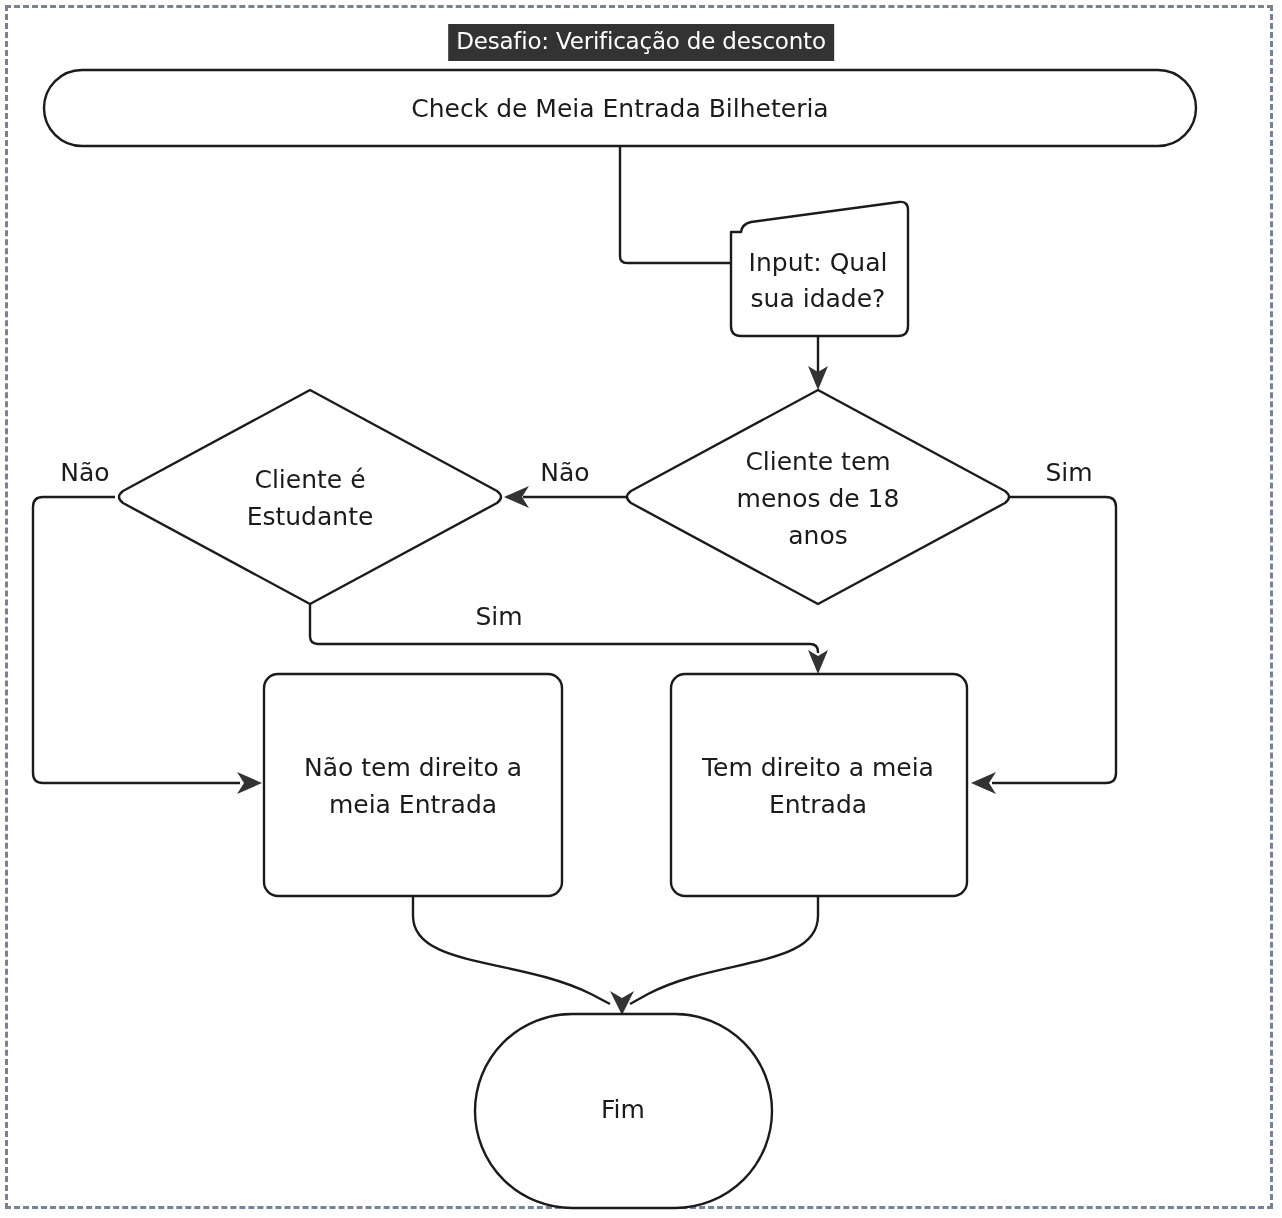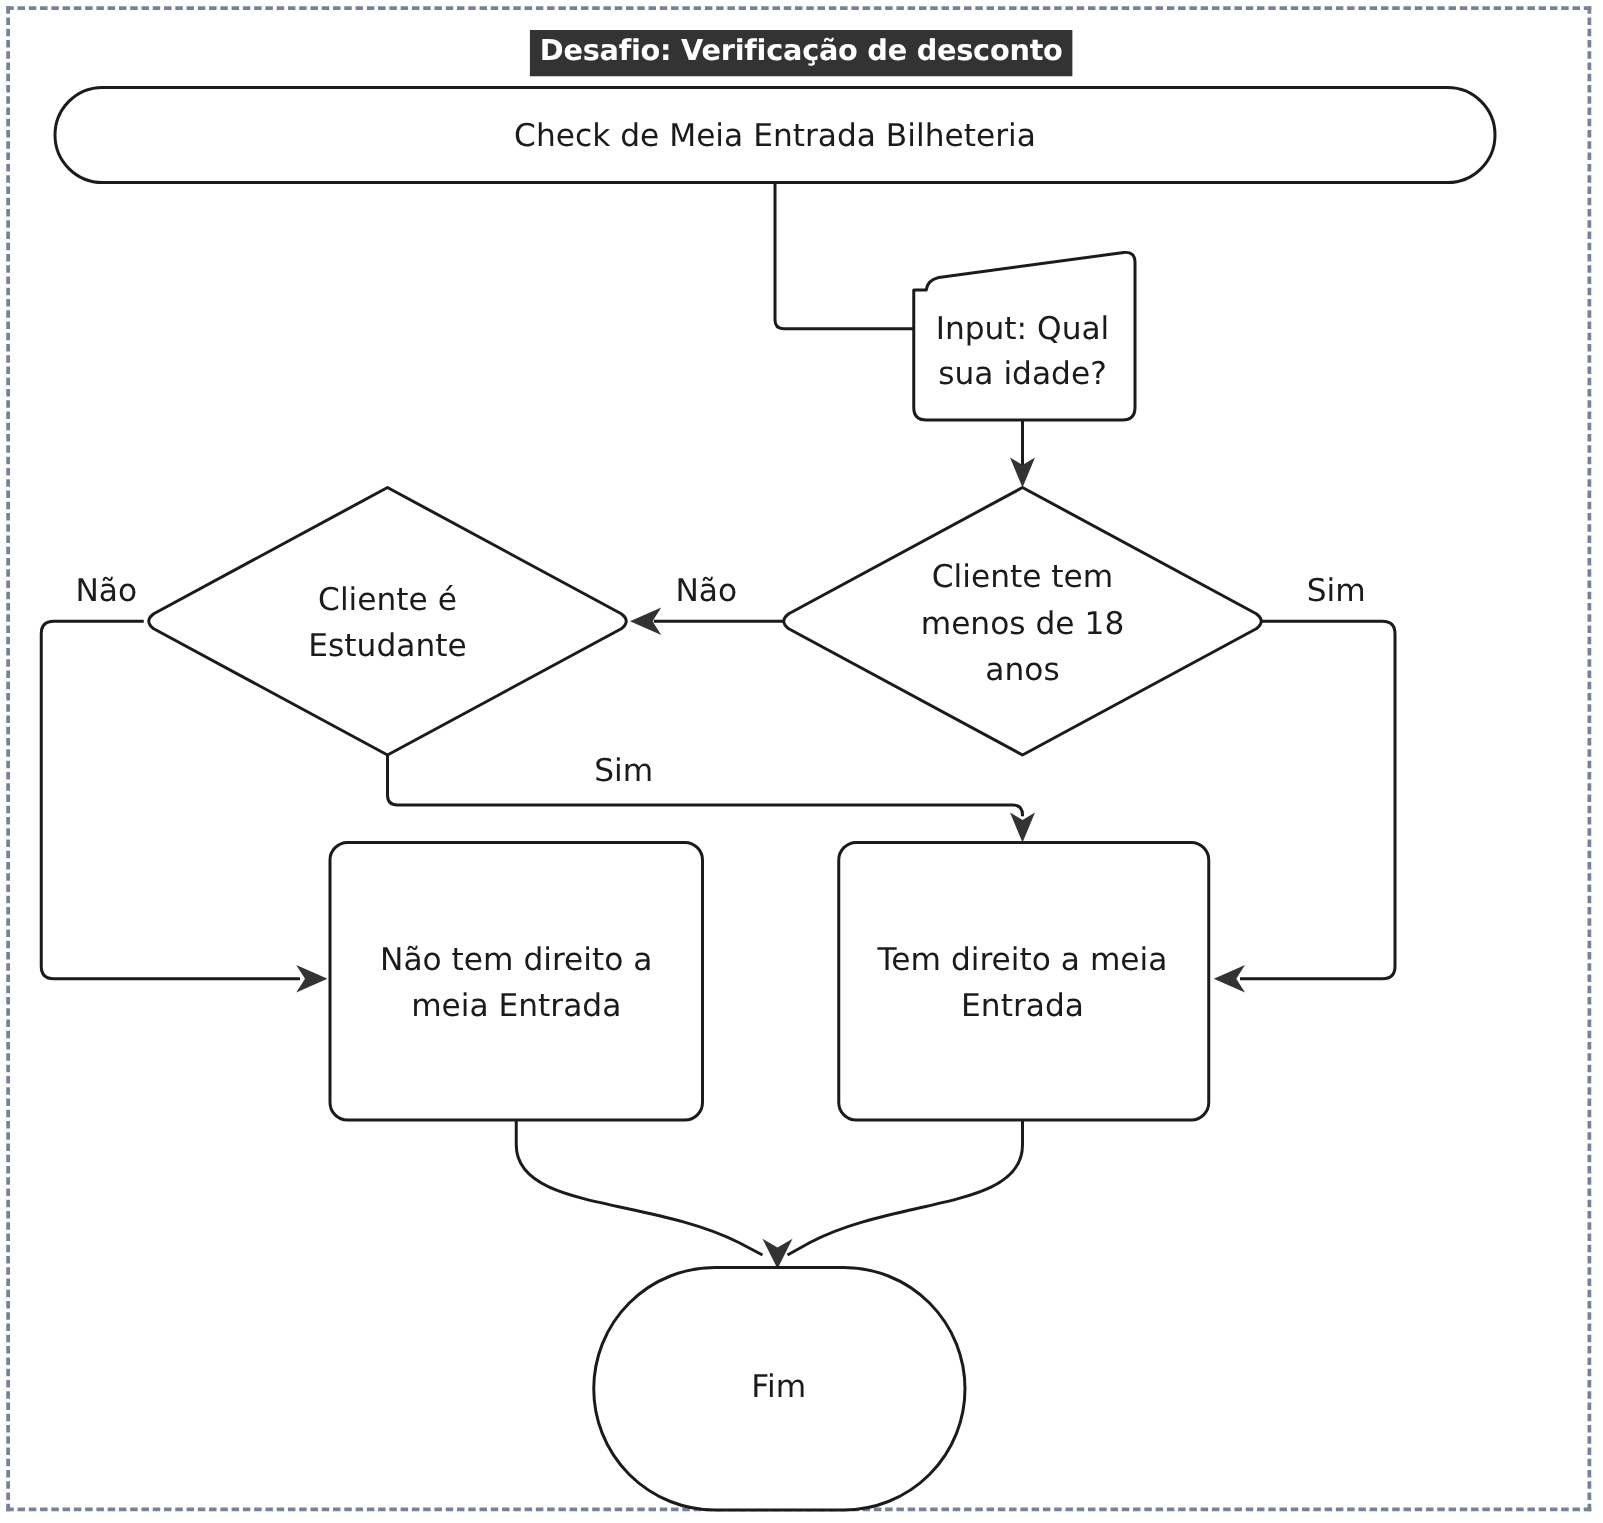--- a/index.html
+++ b/index.html
@@ -64,21 +64,21 @@
   }
   #chart-title {
     position: absolute;
     left: 50%;
     top: 24px;
     transform: translateX(-50%);
     background: #333333;
     color: #ffffff;
     font-family: "DejaVu Sans", "Liberation Sans", sans-serif;
     font-size: 23px;
-    font-weight: bold;
+    font-weight: normal;
     line-height: 1.35;
     padding: 2px 8px 4px 8px;
     white-space: nowrap;
     letter-spacing: -0.2px;
   }
 </style>
 </head>
 <body>
 
 <div id="diagram-frame"></div>

